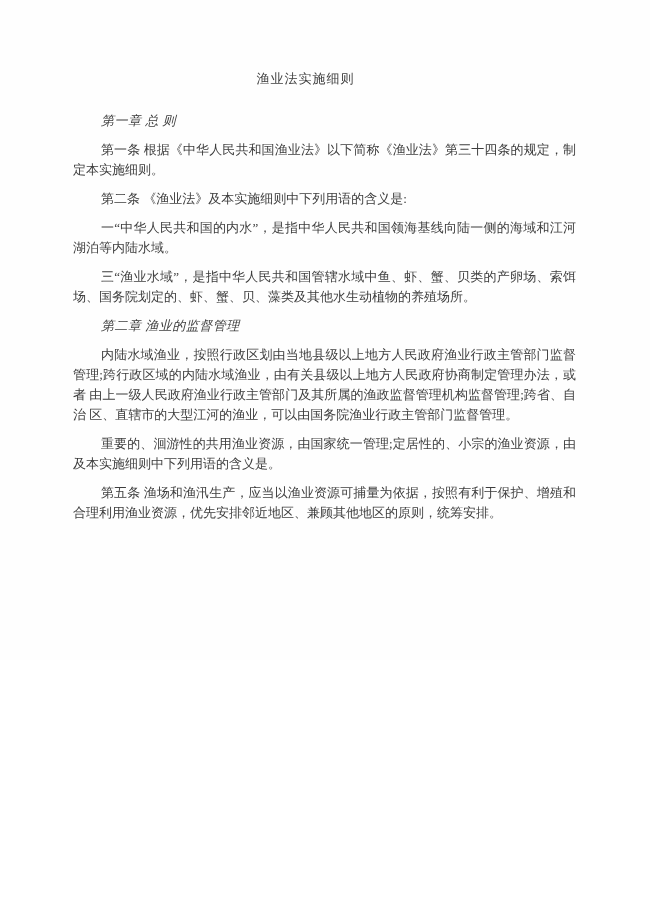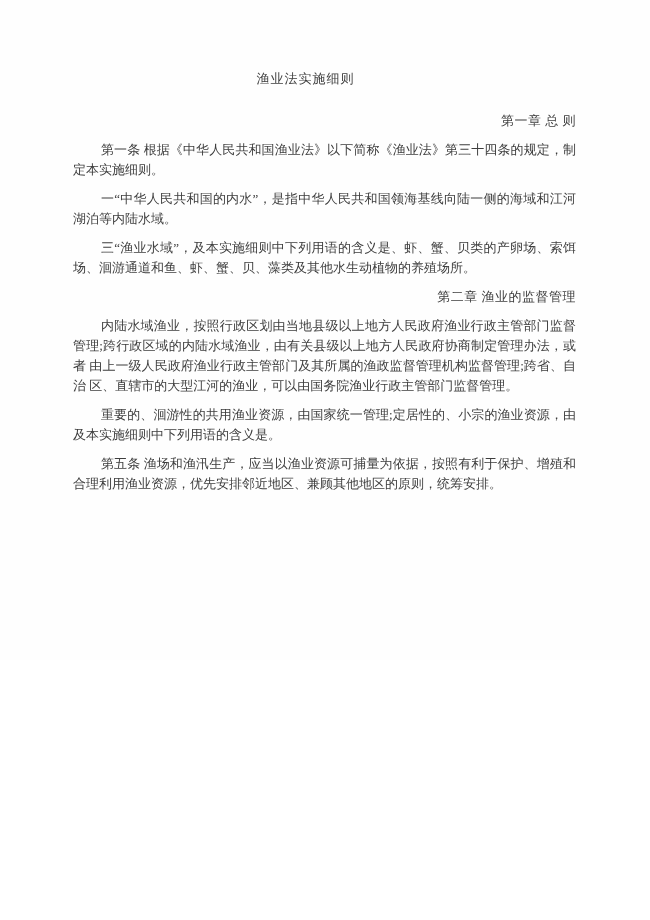--- a/index.html
+++ b/index.html
@@ -31,33 +31,35 @@
   p.para {
     font-size: 13px;
     line-height: 20px;
     margin: 0 0 9px 0;
     text-align: justify;
     text-justify: inter-ideograph;
     text-indent: 28px;
     word-break: break-all;
   }
   p.heading {
-    text-align: right;
+    text-align: left;
     letter-spacing: 0.5px;
+    font-style: italic;
   }
 </style>
 </head>
 <body>
 
 <div class="page">
   <div class="content">
     <div class="doc-title">渔业法实施细则</div>
 
     <p class="para heading">第一章 总 则</p>
     <p class="para">第一条 根据《中华人民共和国渔业法》以下简称《渔业法》第三十四条的规定，制 定本实施细则。</p>
+    <p class="para">第二条 《渔业法》及本实施细则中下列用语的含义是:</p>
     <p class="para">一“中华人民共和国的内水”，是指中华人民共和国领海基线向陆一侧的海域和江河 湖泊等内陆水域。</p>
-    <p class="para">三“渔业水域”，及本实施细则中下列用语的含义是、虾、蟹、贝类的产卵场、索饵场、洄游通道和鱼、虾、蟹、贝、藻类及其他水生动植物的养殖场所。</p>
+    <p class="para">三“渔业水域”，是指中华人民共和国管辖水域中鱼、虾、蟹、贝类的产卵场、索饵场、国务院划定的、虾、蟹、贝、藻类及其他水生动植物的养殖场所。</p>
     <p class="para heading">第二章 渔业的监督管理</p>
     <p class="para">内陆水域渔业，按照行政区划由当地县级以上地方人民政府渔业行政主管部门监督管理;跨行政区域的内陆水域渔业，由有关县级以上地方人民政府协商制定管理办法，或者 由上一级人民政府渔业行政主管部门及其所属的渔政监督管理机构监督管理;跨省、自治 区、直辖市的大型江河的渔业，可以由国务院渔业行政主管部门监督管理。</p>
     <p class="para">重要的、洄游性的共用渔业资源，由国家统一管理;定居性的、小宗的渔业资源，由 及本实施细则中下列用语的含义是。</p>
     <p class="para">第五条 渔场和渔汛生产，应当以渔业资源可捕量为依据，按照有利于保护、增殖和合理利用渔业资源，优先安排邻近地区、兼顾其他地区的原则，统筹安排。</p>
   </div>
 </div>
 
 </body></html>

